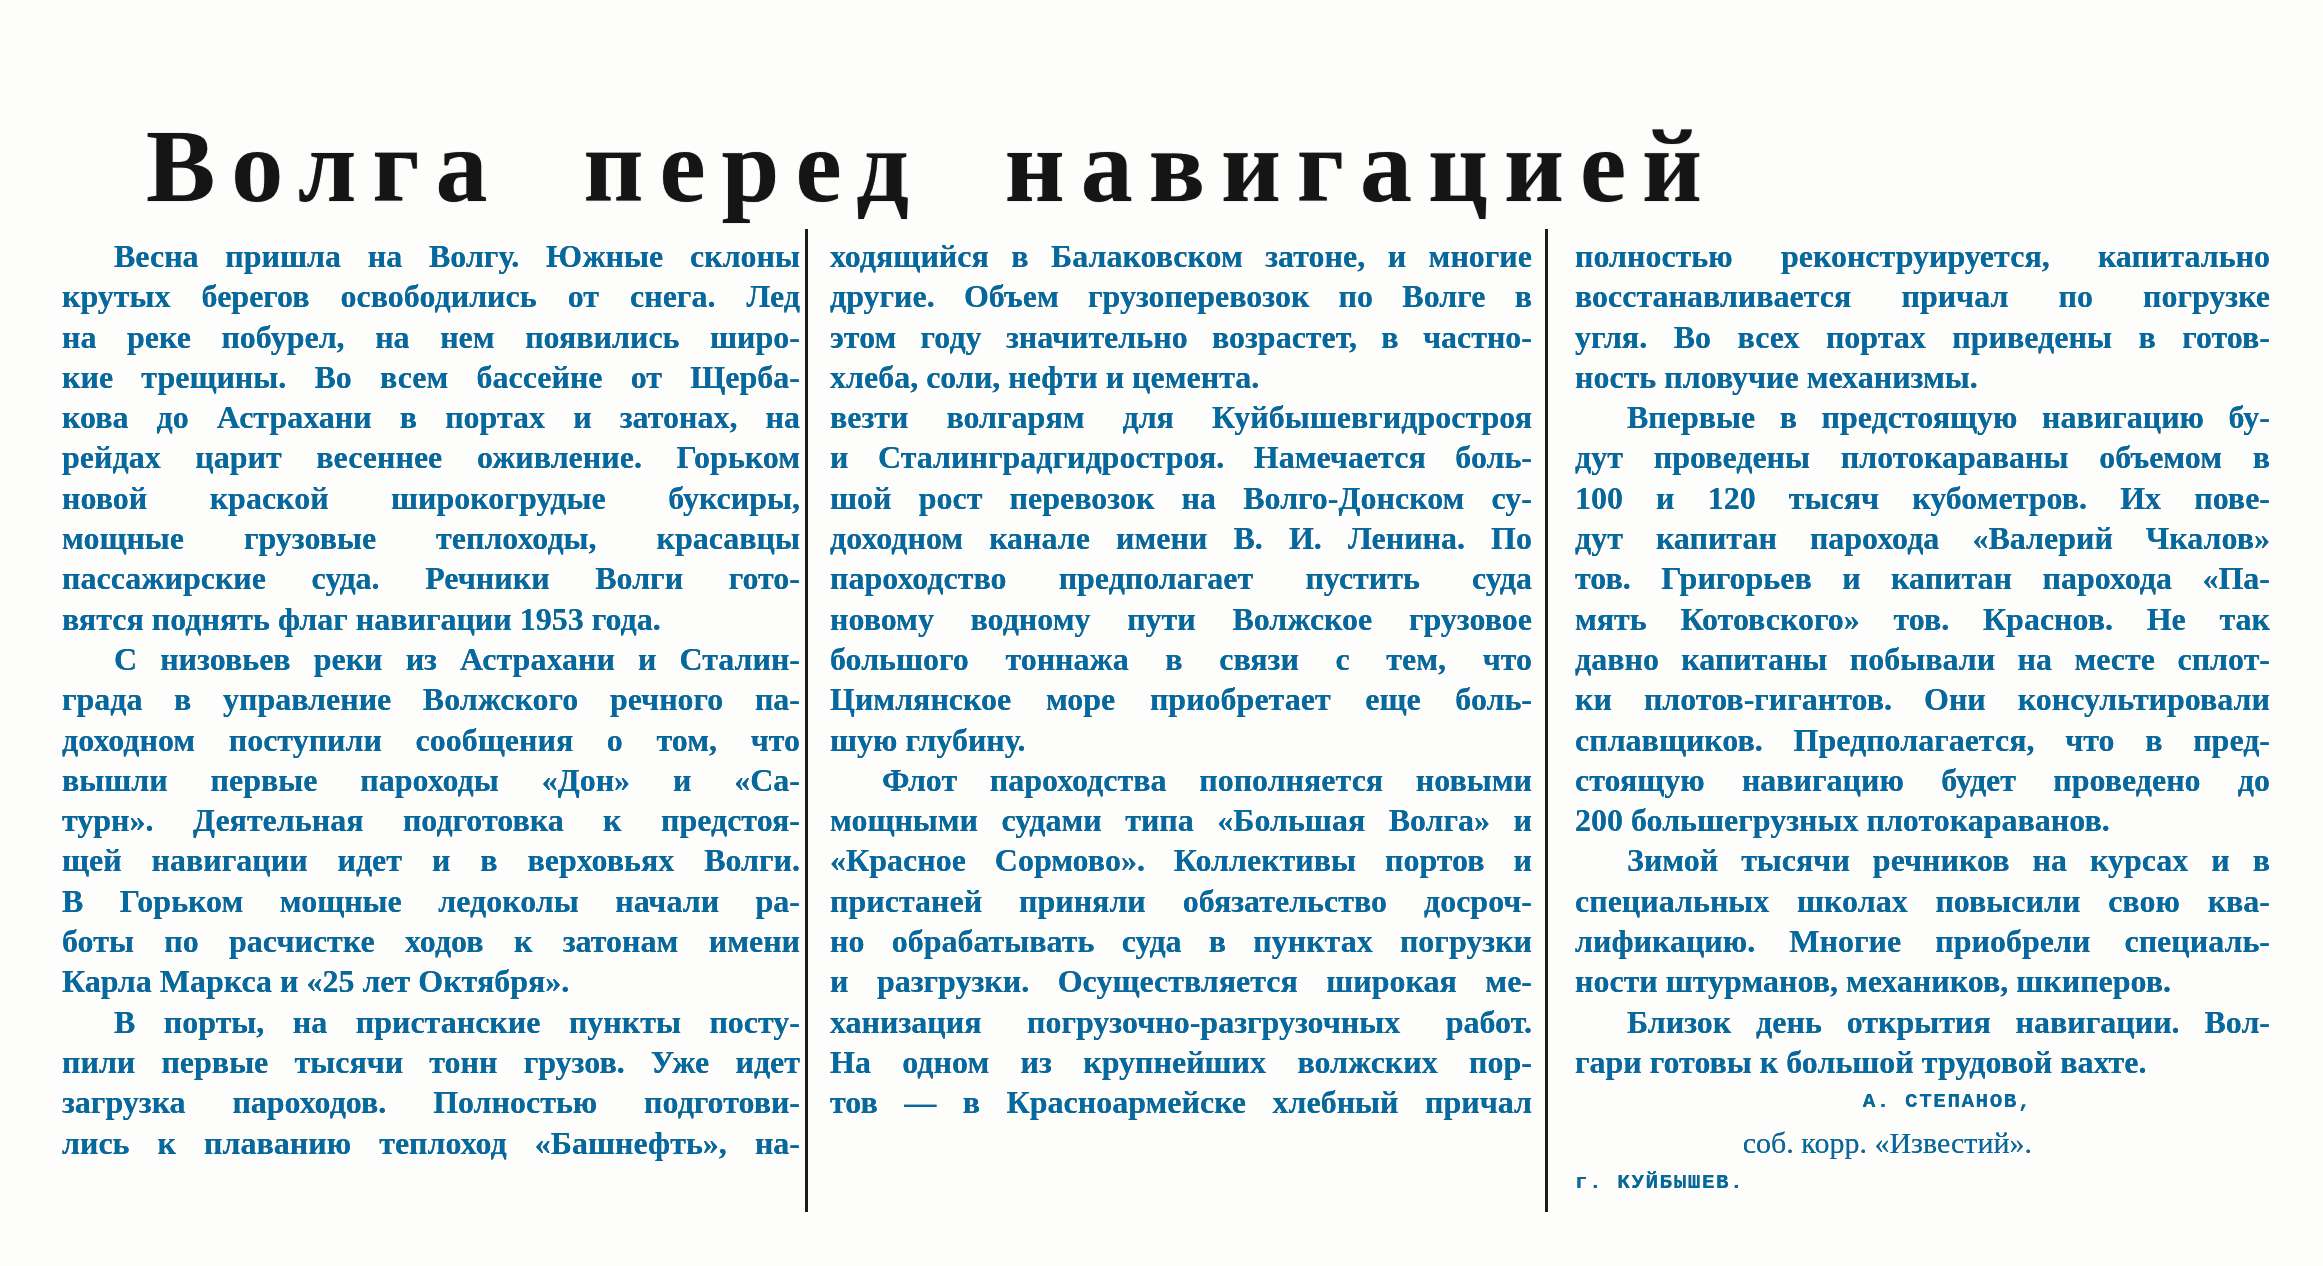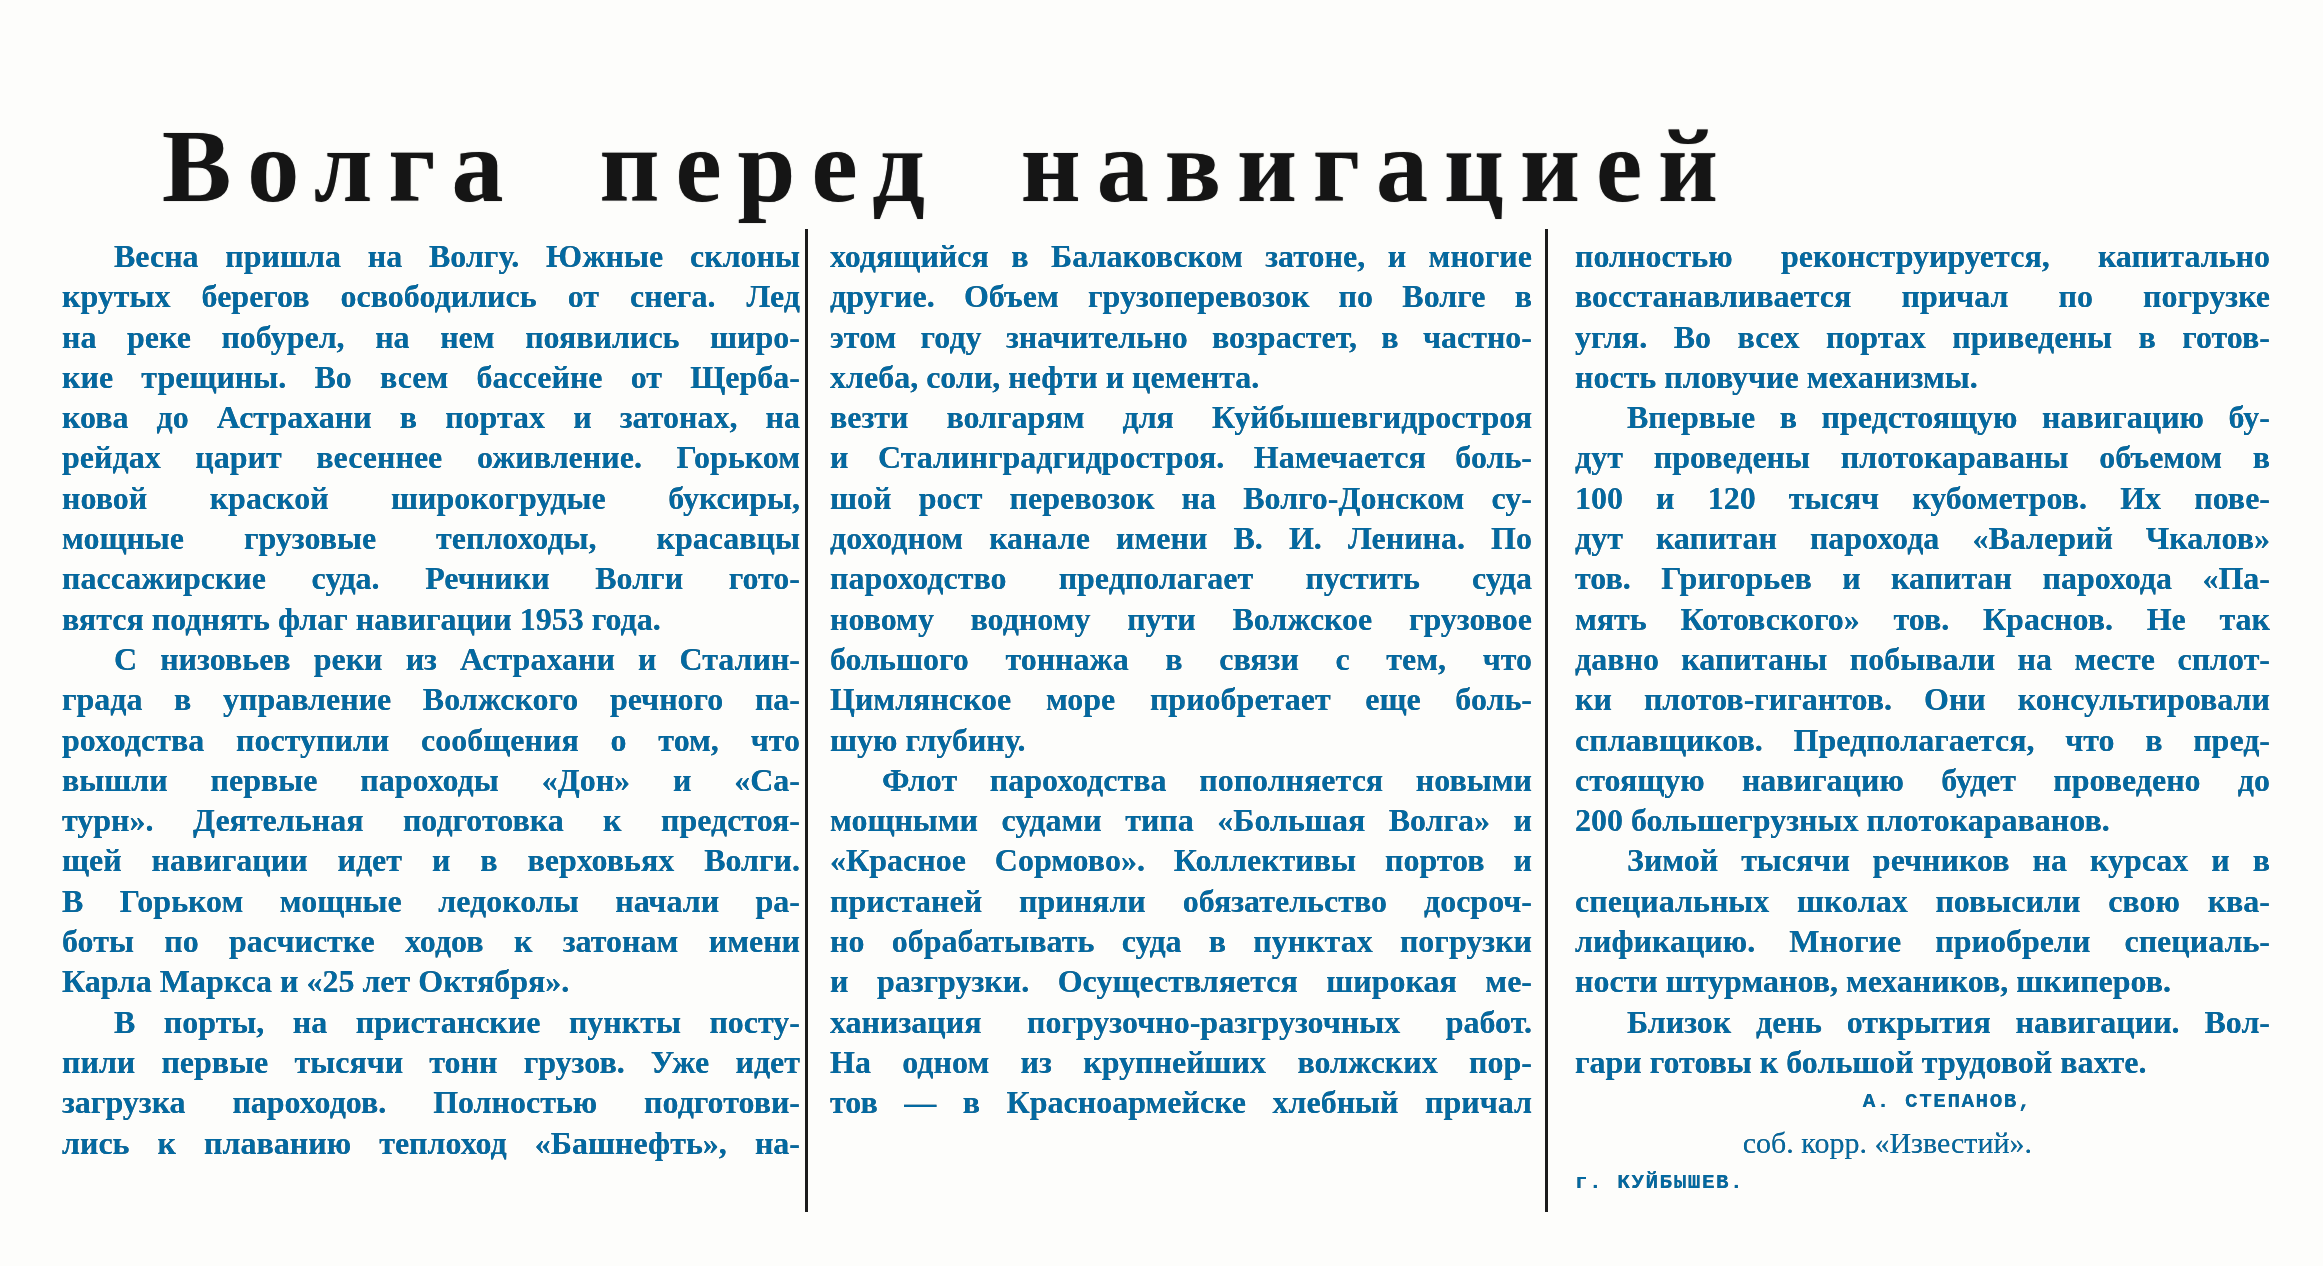--- a/index.html
+++ b/index.html
@@ -8,21 +8,21 @@
     background: #fdfdfb;
     font-family: "Liberation Serif", serif;
     color: #1d1d1d;
     position: relative;
     overflow: hidden;
   }
   .page { position: absolute; inset: 0; }
 
   .headline-wrap {
     position: absolute;
-    top: 106px; left: 16px; width: 1864px;
+    top: 106px; left: 0; width: 1864px;
     text-align: center;
   }
   .headline {
     margin: 0;
     font-family: "Liberation Serif", serif;
     font-weight: 700;
     font-size: 104px;
     letter-spacing: 16px;
     word-spacing: 38px;
     color: #151515;
@@ -75,21 +75,21 @@
       <div class="line">на реке побурел, на нем появились широ-</div>
       <div class="line">кие трещины. Во всем бассейне от Щерба-</div>
       <div class="line">кова до Астрахани в портах и затонах, на</div>
       <div class="line">рейдах царит весеннее оживление. Горьком</div>
       <div class="line">новой краской широкогрудые буксиры,</div>
       <div class="line">мощные грузовые теплоходы, красавцы</div>
       <div class="line">пассажирские суда. Речники Волги гото-</div>
       <div class="line end">вятся поднять флаг навигации 1953 года.</div>
       <div class="line indent">С низовьев реки из Астрахани и Сталин-</div>
       <div class="line">града в управление Волжского речного па-</div>
-      <div class="line">роходства поступили сообщения о том, что</div>
+      <div class="line">доходном поступили сообщения о том, что</div>
       <div class="line">вышли первые пароходы «Дон» и «Са-</div>
       <div class="line">турн». Деятельная подготовка к предстоя-</div>
       <div class="line">щей навигации идет и в верховьях Волги.</div>
       <div class="line">В Горьком мощные ледоколы начали ра-</div>
       <div class="line">боты по расчистке ходов к затонам имени</div>
       <div class="line end">Карла Маркса и «25 лет Октября».</div>
       <div class="line indent">В порты, на пристанские пункты посту-</div>
       <div class="line">пили первые тысячи тонн грузов. Уже идет</div>
       <div class="line">загрузка пароходов. Полностью подготови-</div>
       <div class="line">лись к плаванию теплоход «Башнефть», на-</div>

